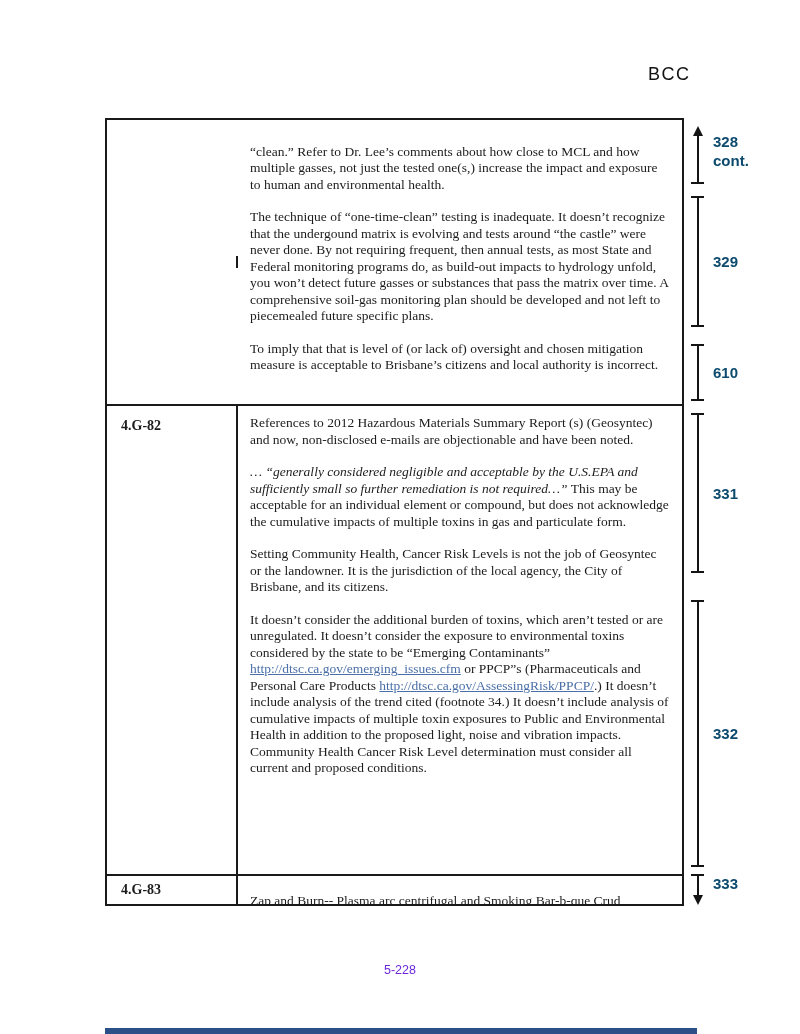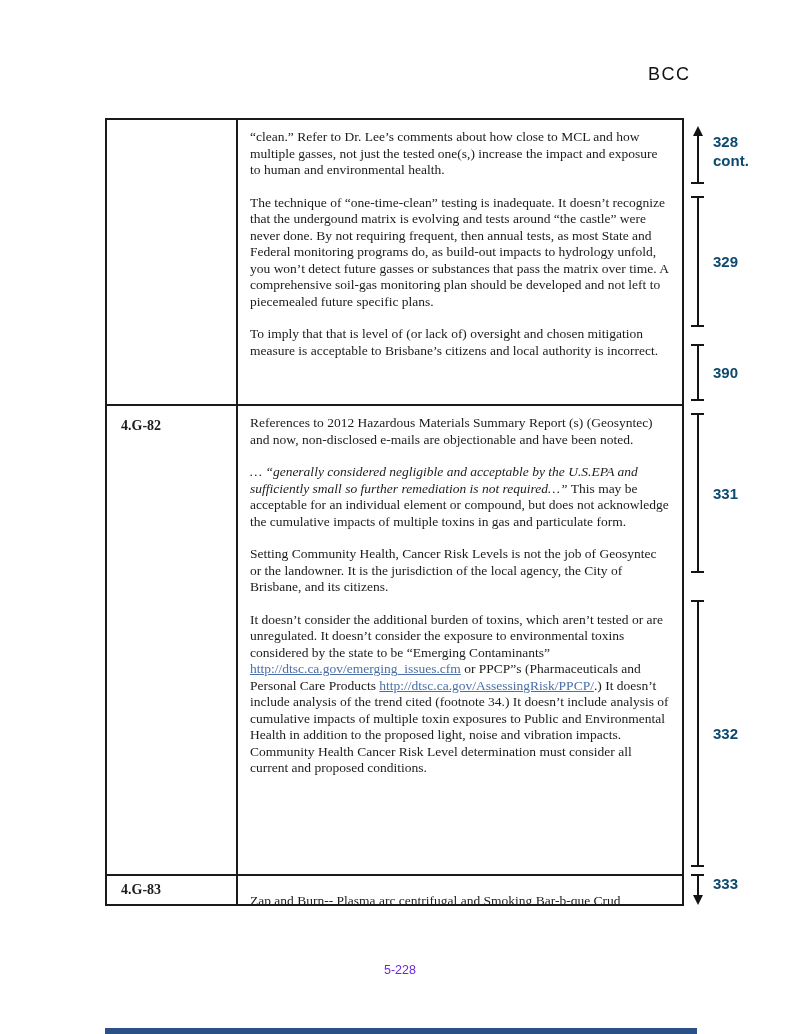--- a/index.html
+++ b/index.html
@@ -17,21 +17,21 @@
     font-weight:normal; font-size:18px; letter-spacing:1.5px;
     color:#111;
     margin-top:9px;
   }
   
   .ctable {
     position:absolute; top:118px; left:105px; width:579px;
     border:2px solid #1a1a1a;
   }
   .trow { display:flex; width:100%; overflow:hidden; }
-  .trow.r1 { height:284px; }
+  .trow.r1 { height:284px;align-items:center; }
   .trow.r2 { height:470px; border-top:2px solid #1a1a1a; }
   .trow.r3 { height:30px;  border-top:2px solid #1a1a1a;justify-content:space-between; }
   .cell-id {
     width:131px; flex:none;
     border-right:2px solid #1a1a1a;
     padding:12px 6px 0 14px;
     font-weight:bold; font-size:14px;
     overflow:hidden;
   }
   .cell-text {
@@ -134,21 +134,21 @@
   </div>
   <div class="lbl">329</div>
 </div>
 
 <div class="ann ann-330">
   <div class="bracket">
     <div class="tick top"></div>
     <div class="vline"></div>
     <div class="tick bottom"></div>
   </div>
-  <div class="lbl">390</div>
+  <div class="lbl">610</div>
 </div>
 
 <div class="ann ann-331">
   <div class="bracket">
     <div class="tick top"></div>
     <div class="vline"></div>
     <div class="tick bottom"></div>
   </div>
   <div class="lbl">331</div>
 </div>

